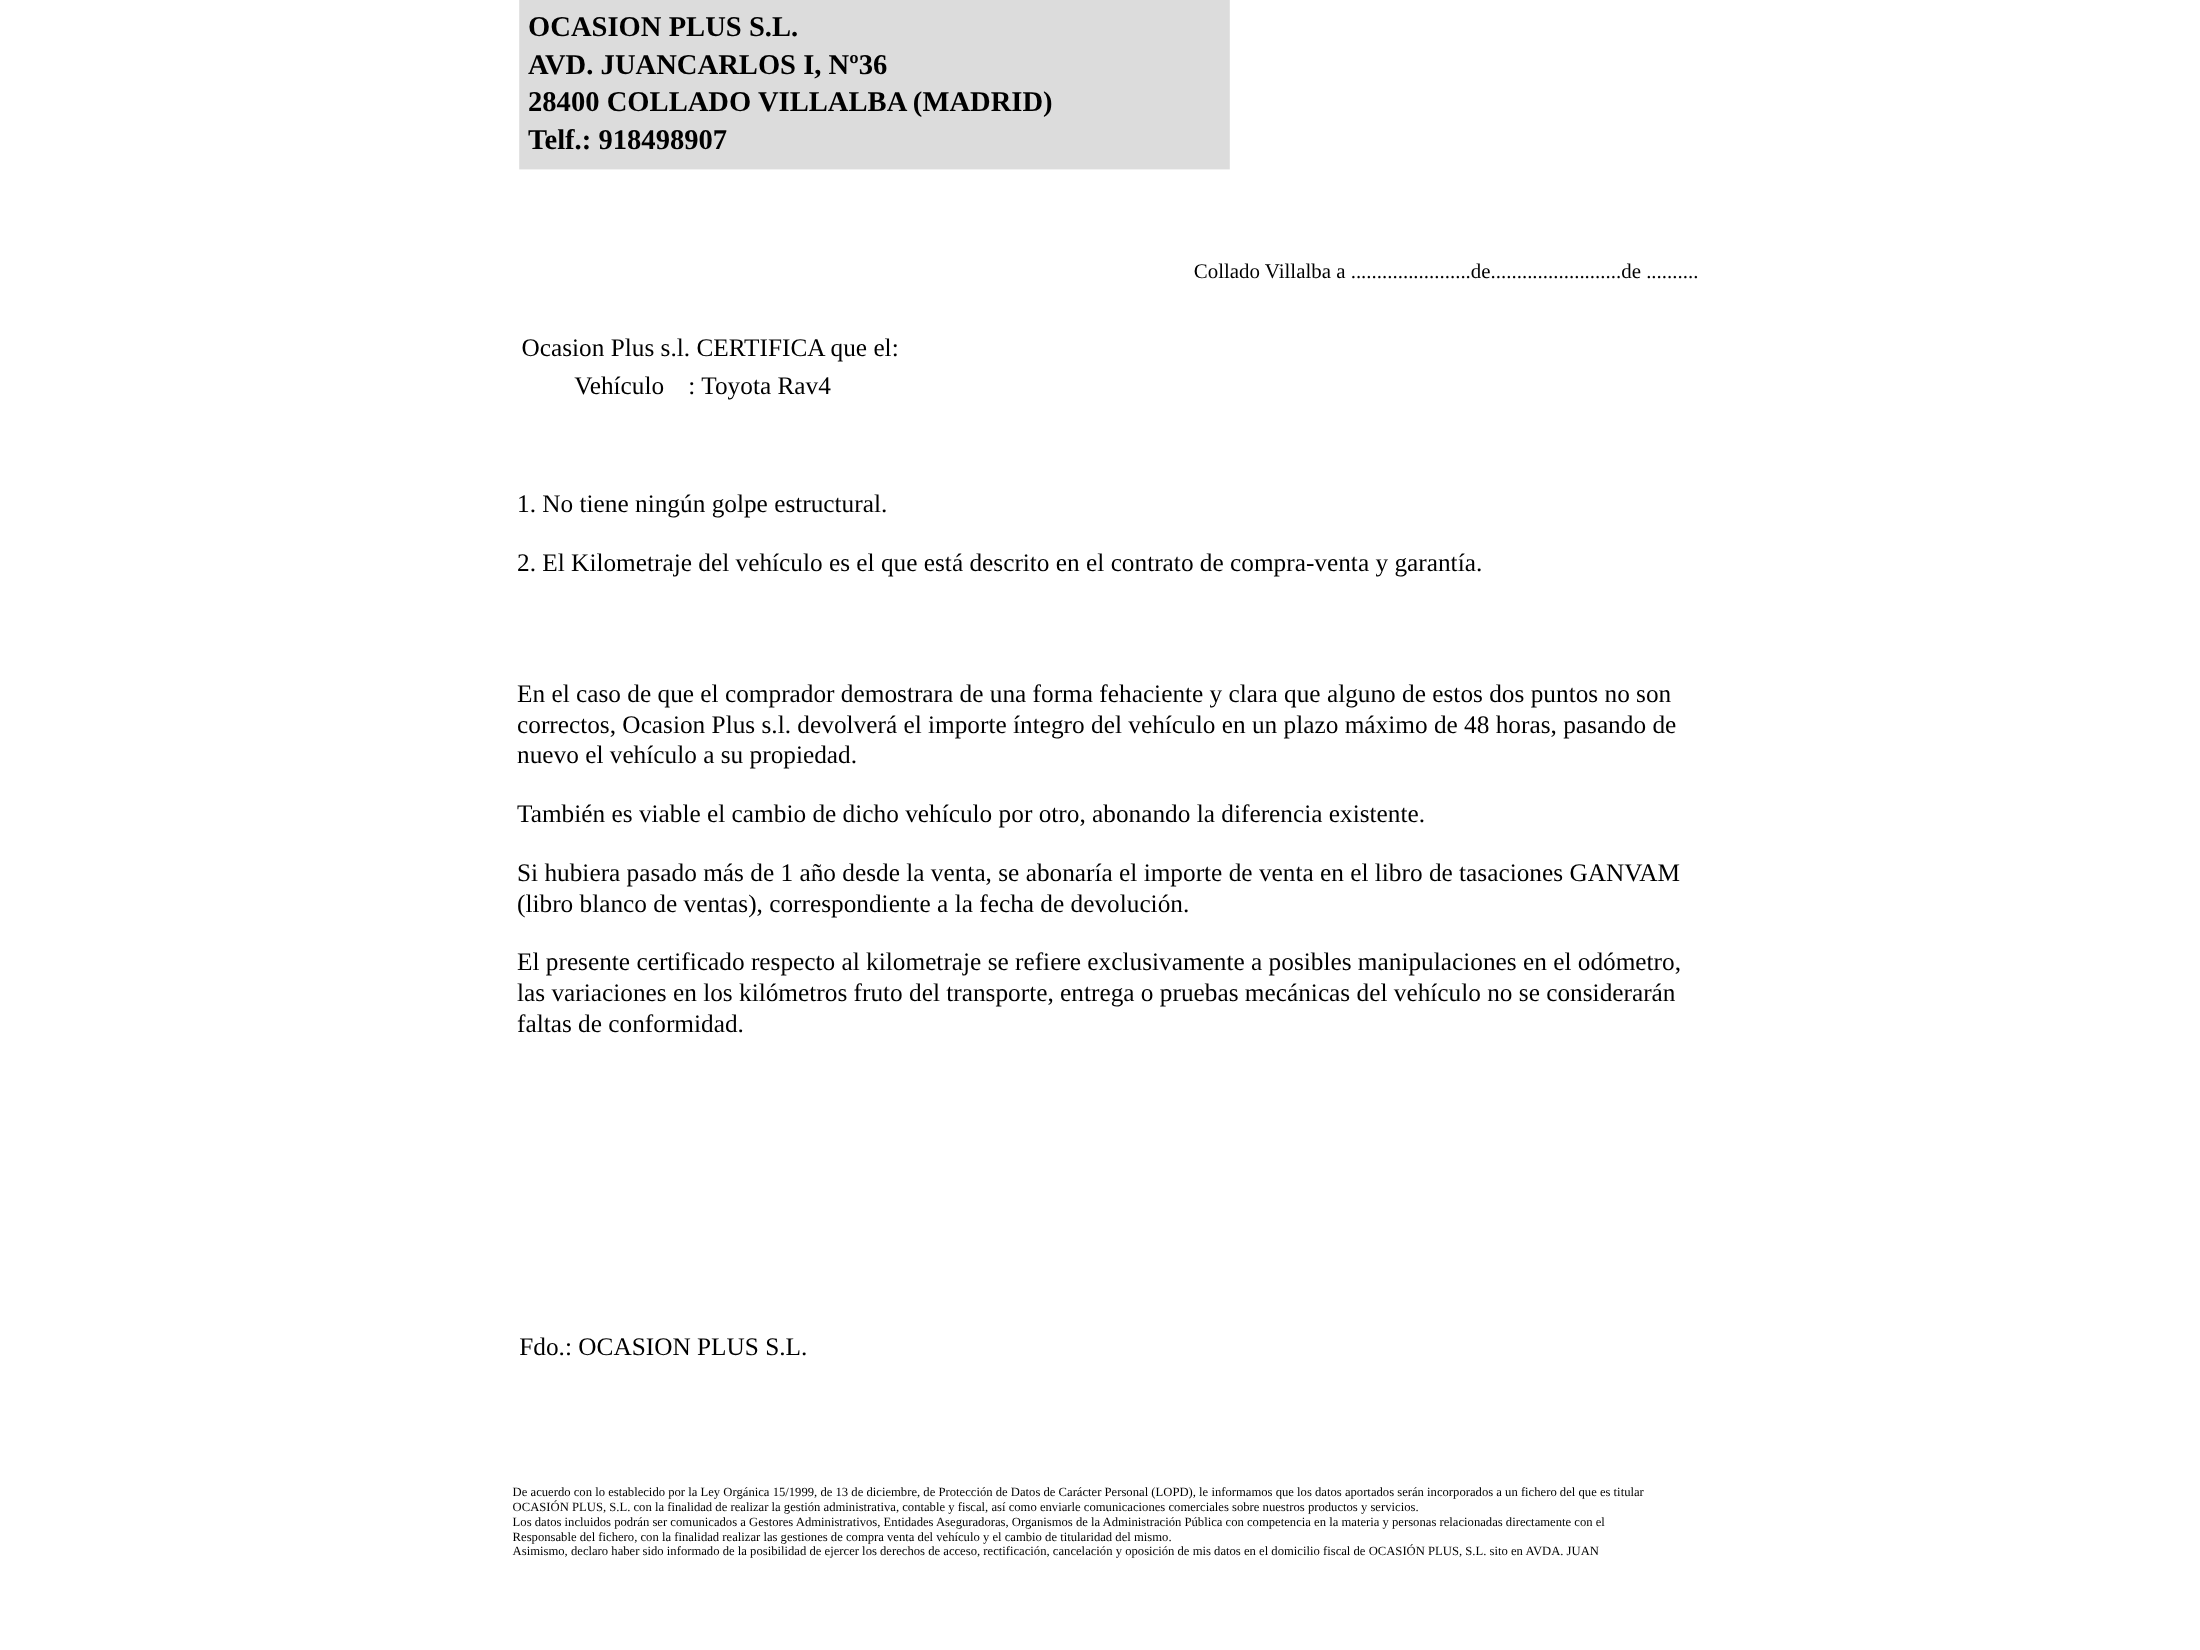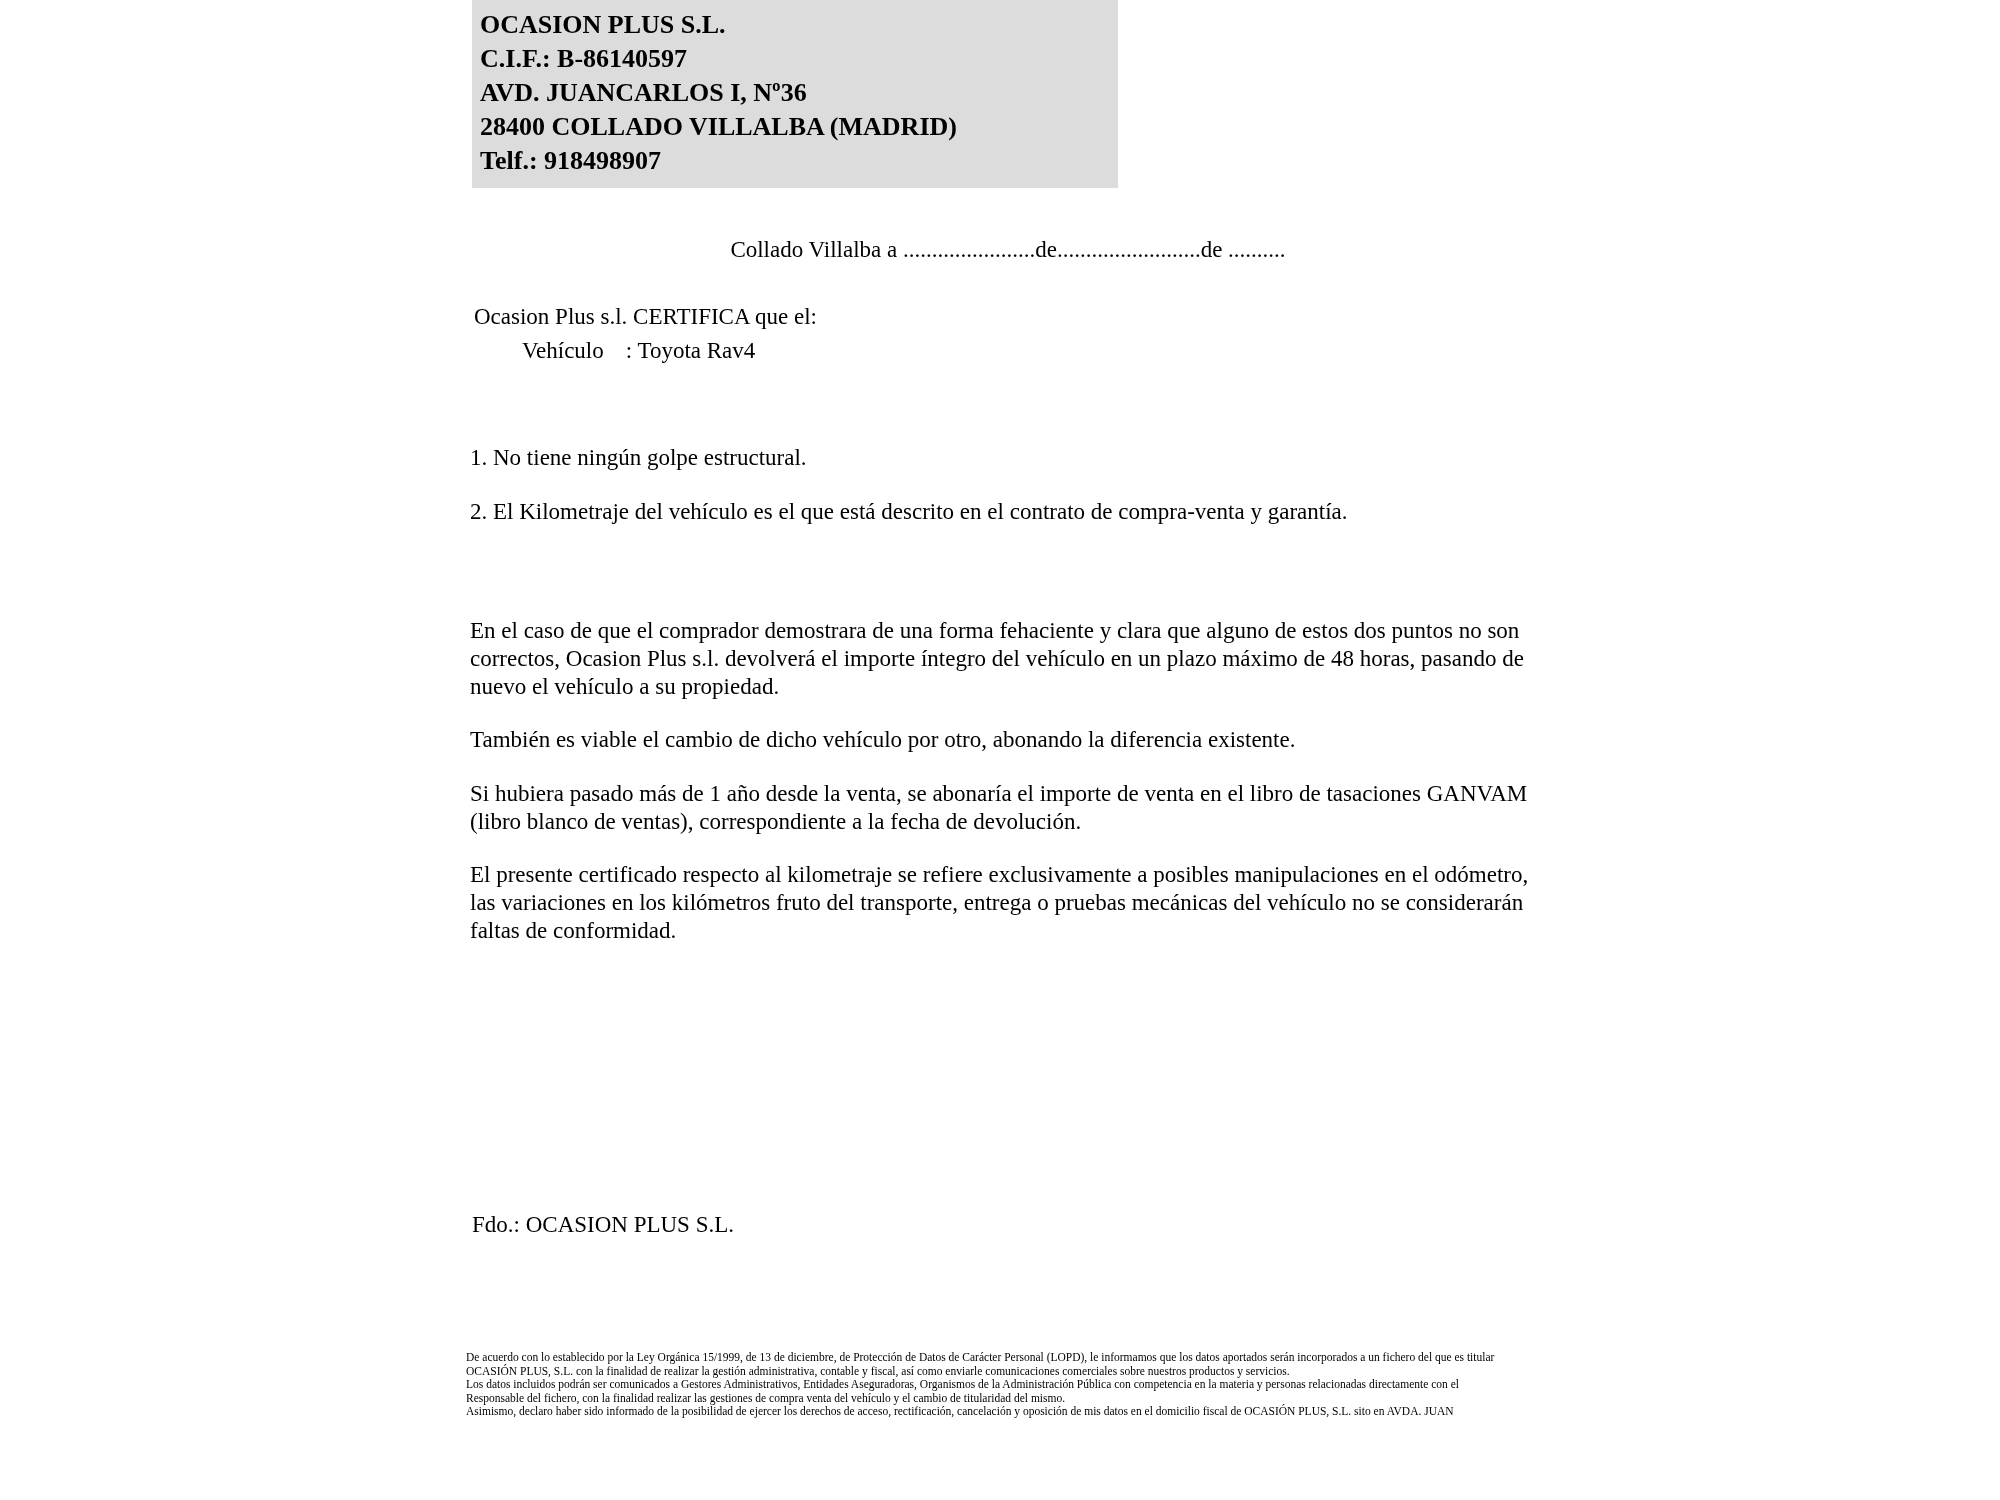--- a/index.html
+++ b/index.html
@@ -29,22 +29,22 @@
     font-weight: bold;
     font-size: 26px;
     line-height: 34px;
     white-space: nowrap;
   }
   .date-line {
     position: absolute;
     left: 472px;
     top: 237px;
     width: 1072px;
-    text-align: center;
-    font-size: 23px;
+    text-align: right;
+    font-size: 19px;
     white-space: nowrap;
   }
   .certify-block {
     position: absolute;
     left: 474px;
     top: 300px;
     width: 1072px;
     font-size: 23px;
     line-height: 34px;
   }
@@ -97,21 +97,20 @@
     white-space: nowrap;
   }
 </style>
 </head>
 <body>
 
 <div class="page">
 
   <div class="header-block">
     <div>OCASION PLUS S.L.</div>
-    <div>C.I.F.: B-86140597</div>
     <div>AVD. JUANCARLOS I, Nº36</div>
     <div>28400 COLLADO VILLALBA (MADRID)</div>
     <div>Telf.: 918498907</div>
   </div>
 
   <div class="date-line">Collado Villalba a .......................de.........................de ..........</div>
 
   <div class="certify-block">
     <div>Ocasion Plus s.l. CERTIFICA que el:</div>
     <div>

